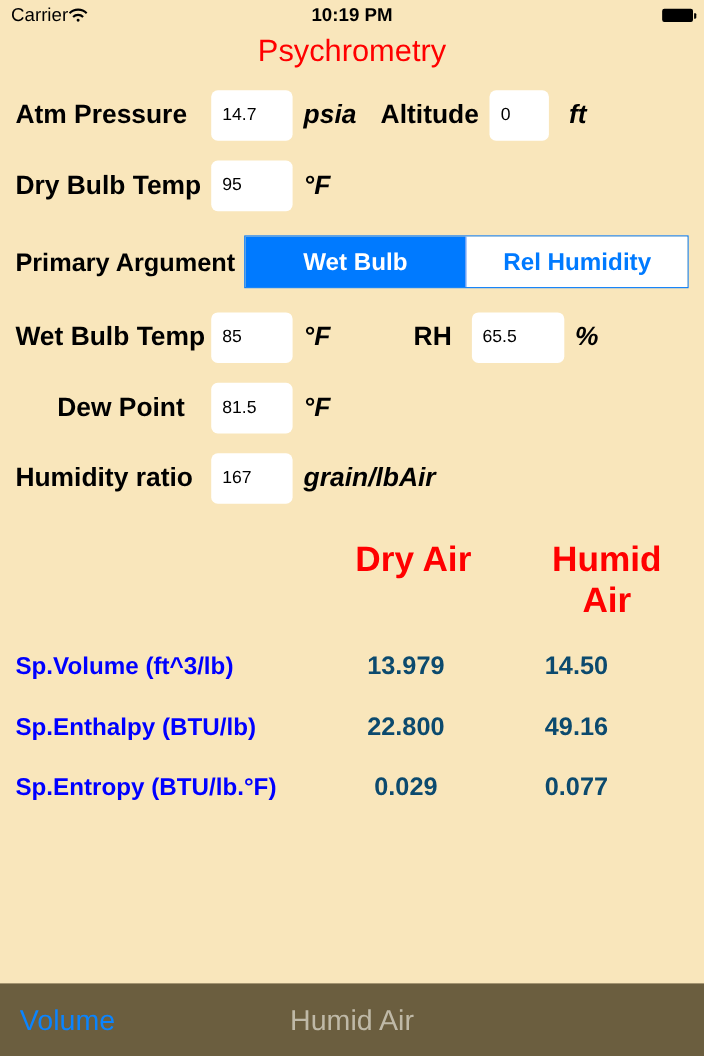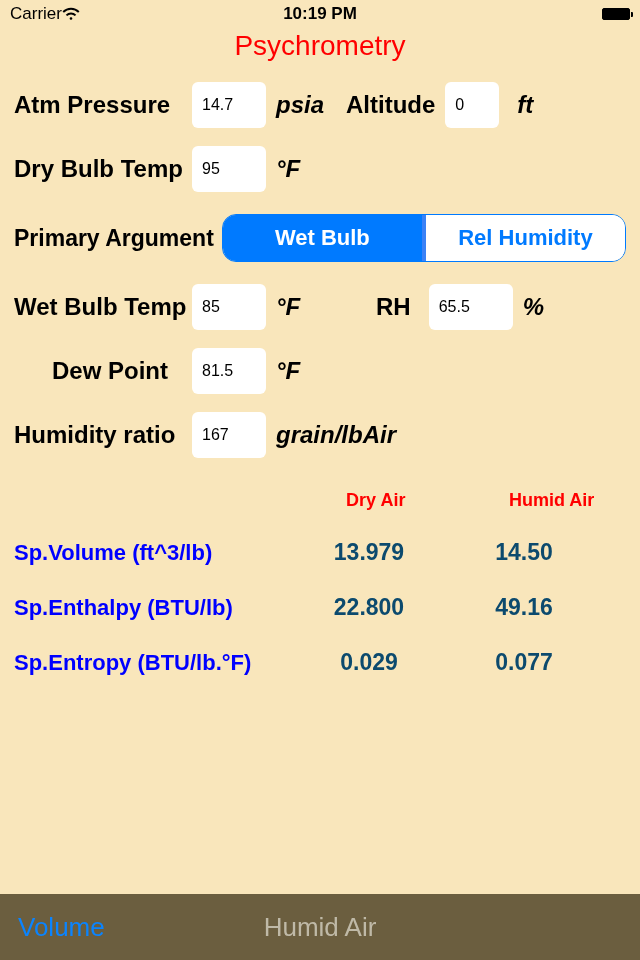--- a/index.html
+++ b/index.html
@@ -69,40 +69,40 @@
     width: 74px;
   }
   .input.small { width: 54px; }
   .input.med { width: 84px; }
   .unit { font-weight: 600; margin-left: 10px; font-style: italic; }
 
   
   .seg {
     display: flex;
     border: 1px solid #007aff;
-    border-radius: 14px;
+    border-radius: 0;
     overflow: hidden;
     height: 48px;
     flex: 1;
     margin-left: 8px;
   }
   .seg-btn {
     flex: 1;
     display: flex; align-items: center; justify-content: center;
     font-size: 22px;
     cursor: pointer;
   }
   .seg-btn.active { background: #007aff; color: #fff; }
-  .seg-btn.inactive { background: #fff; color: #007aff; border-left: 4px solid #3b82f6; }
+  .seg-btn.inactive { background: #fff; color: #007aff; border-left: 1px solid #3b82f6; }
 
   
   .results { margin-top: 32px; }
   .results-header {
     display: flex;
-    font-size: 18px;
+    font-size: 32px;
     font-weight: 600;
     color: #ff0000;
     gap: 32px;
   }
   .col-label { width: 280px; }
   .col-dry { width: 150px; text-align: center; }
   .col-humid { width: 160px; text-align: center; }
 
   .results-row {
     display: flex;

